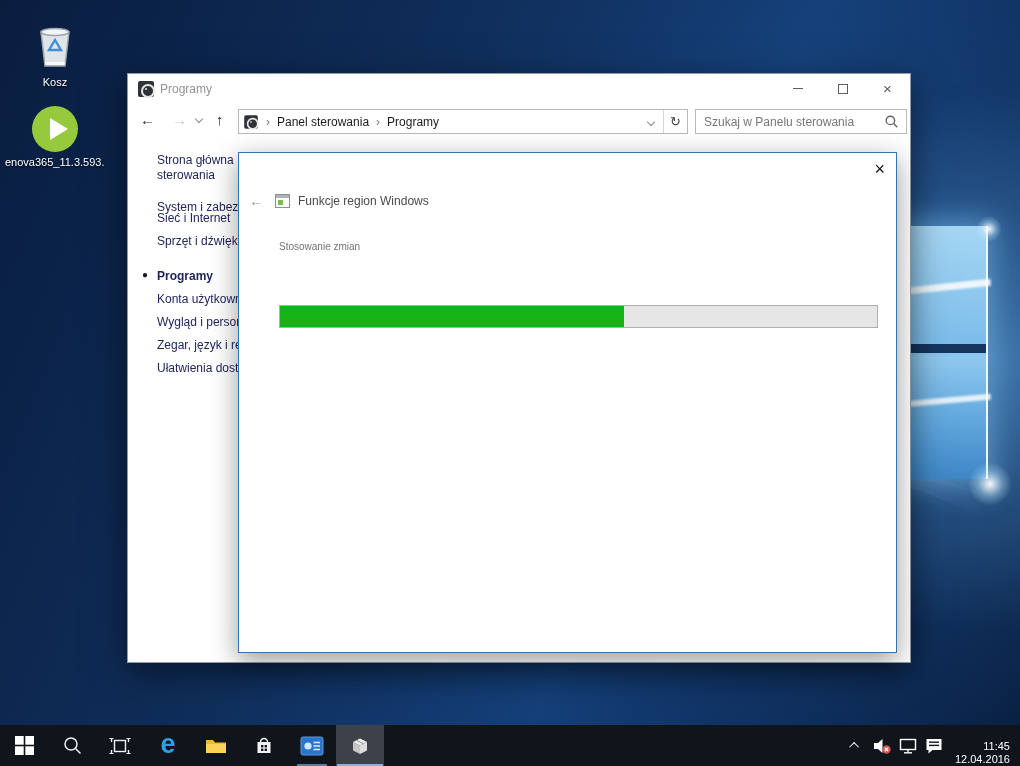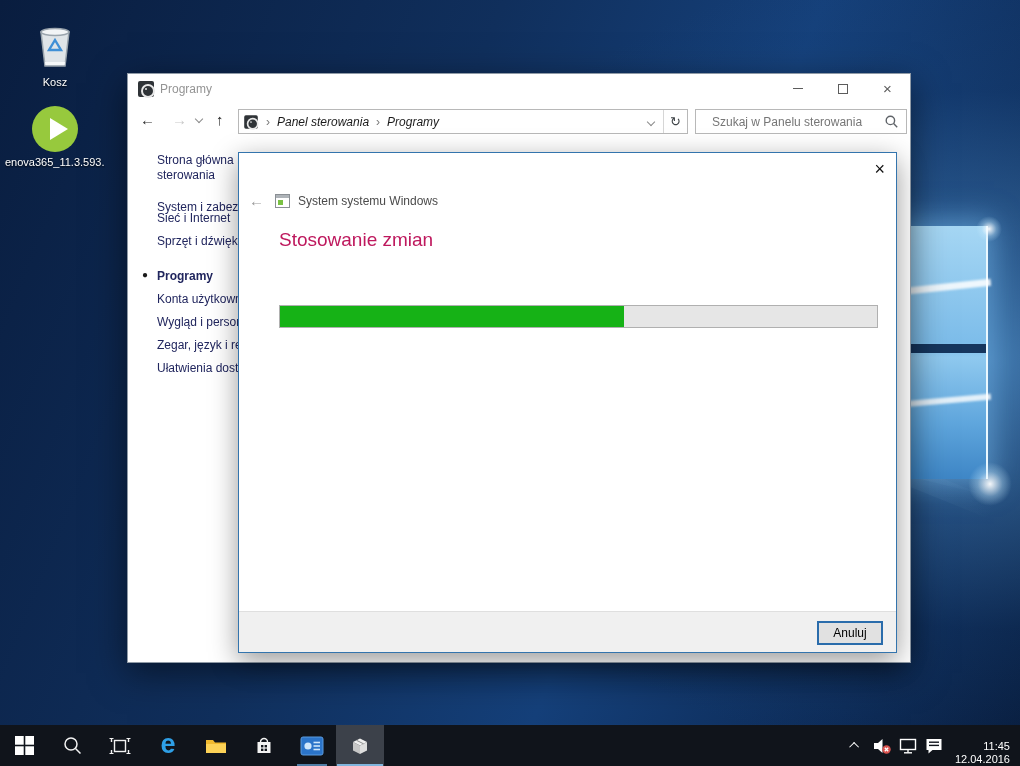--- a/index.html
+++ b/index.html
@@ -52,46 +52,46 @@
   .navbar { position:relative; height:36px; background:#fff; }
   .nav-glyph { position:absolute; top:7px; font-size:15px; }
   .nv-back { left:12px; color:#2b2b2b; }
   .nv-fwd { left:44px; color:#c9c9c9; }
   .nv-up { left:88px; color:#2b2b2b; }
   .chev-down { display:inline-block; width:6px; height:6px; border-right:1.4px solid #8a8a8a; border-bottom:1.4px solid #8a8a8a; transform:rotate(45deg); }
   .nv-chev { position:absolute; left:68px; top:12px; }
   .addr { position:absolute; left:110px; top:5px; width:450px; height:25px; border:1px solid #b8b8b8; background:#fff; display:flex; align-items:center; }
   .addr .ai { margin-left:4px; transform:scale(.85); }
   .crumb-sep { color:#7a7a7a; font-size:12px; margin:0 7px; }
-  .crumb { font-size:12px; color:#1b1b1b; white-space:nowrap;font-style:italic; }
+  .crumb { font-size:12px; color:#1b1b1b; white-space:nowrap; }
   .addr-right { margin-left:auto; display:flex; align-items:stretch; height:100%; }
   .addr-dd { width:24px; display:flex; align-items:center; justify-content:center; }
   .addr-rf { width:24px; border-left:1px solid #d6d6d6; display:flex; align-items:center; justify-content:center; font-size:13px; color:#3f4448; }
-  .search { position:absolute; left:567px; top:5px; width:212px; height:25px; border:1px solid #b8b8b8; background:#fff; display:flex; align-items:center;padding-left:8px; }
+  .search { position:absolute; left:567px; top:5px; width:212px; height:25px; border:1px solid #b8b8b8; background:#fff; display:flex; align-items:center; }
   .search input { flex:1; border:0; outline:none; font-size:12px; color:#333; padding:0 6px 0 8px; font-family:"Liberation Sans",sans-serif; background:transparent; }
   .search input::placeholder { color:#767676; }
   .mag { margin-right:8px; }
 
   .sidebar { position:absolute; left:29px; top:72px; width:210px; font-size:12px; color:#21265e; }
   .sb-item { position:absolute; white-space:nowrap; cursor:pointer; }
   .sb-0 { top:7px; width:126px; white-space:normal; line-height:15px; }
   .sb-1 { top:54px; } .sb-2 { top:65px; } .sb-3 { top:88px; } .sb-4 { top:123px; font-weight:bold; }
   .sb-5 { top:146px; } .sb-6 { top:169px; } .sb-7 { top:192px; } .sb-8 { top:215px; }
   .sb-bullet { position:absolute; left:-15px; top:0px; font-size:10px; color:#1a1a1a; }
 
   
   .dialog { position:absolute; left:238px; top:152px; width:659px; height:501px; background:#fff; border:1px solid #3374ad; box-shadow:0 8px 26px rgba(0,0,0,.4); z-index:5; }
   .dlg-close { position:absolute; right:11px; top:7px; font-size:18px; color:#111; line-height:1; cursor:pointer; }
   .dlg-head { position:absolute; left:10px; top:39px; display:flex; align-items:center; }
   .dlg-back { color:#9a9a9a; font-size:15px; margin-right:11px; }
   .feat-ico { width:15px; height:14px; border:1px solid #8a8f94; background:#fff; position:relative; margin-right:8px; }
   .feat-ico::before { content:""; position:absolute; left:0; top:0; width:100%; height:3px; background:#aeb3b8; }
   .feat-ico::after { content:""; position:absolute; left:2px; bottom:2px; width:5px; height:5px; background:#7ac143; }
   .dlg-head-text { font-size:12px; color:#4a4a4a; }
-  .dlg-heading { position:absolute; left:40px; top:76px; font-size:19px; color:#be185d; }
+  .dlg-heading { position:absolute; left:40px; top:88px; font-size:10px; color:#737373; }
   .prog-track { position:absolute; left:40px; top:152px; width:599px; height:23px; background:#e6e6e6; border:1px solid #b0b0b0; }
   .prog-fill { height:100%; background:#16b216; }
   .dlg-footer { position:absolute; left:0; bottom:0; width:100%; height:41px; background:#f0f0f0; border-top:1px solid #dfdfdf; }
   .btn-cancel { position:absolute; right:13px; top:9px; width:66px; height:24px; background:#e1e1e1; border:2px solid #2a6cab; font-size:12px; color:#000; font-family:"Liberation Sans",sans-serif; cursor:pointer; }
 
   
   .taskbar { position:absolute; left:0; bottom:0; width:1020px; height:41px; background:#10141b; z-index:10; display:flex; align-items:stretch; }
   .tb-cell { width:48px; display:flex; align-items:center; justify-content:center; position:relative; cursor:pointer; }
   .tb-cell.active { background:#3c414a; }
   .tb-underline { position:absolute; bottom:0; height:2px; background:#4f7ea6; width:30px; left:9px; }
@@ -194,28 +194,25 @@
       <div class="sb-item sb-7">Zegar, język i region</div>
       <div class="sb-item sb-8">Ułatwienia dostępu</div>
     </div>
   </div>
 
   <div class="dialog">
     <span class="dlg-close">×</span>
     <div class="dlg-head">
       <span class="dlg-back">←</span>
       <span class="feat-ico"></span>
-      <span class="dlg-head-text">System systemu Windows</span>
+      <span class="dlg-head-text">Funkcje region Windows</span>
     </div>
     <div class="dlg-heading">Stosowanie zmian</div>
     <div class="prog-track">
       <div class="prog-fill" style="width: 57.6%; background: rgb(22, 178, 22);"></div>
-    </div>
-    <div class="dlg-footer">
-      <button class="btn-cancel">Anuluj</button>
     </div>
   </div>
 
   <div class="taskbar">
     <div class="tb-cell">
       <svg width="19" height="19" viewBox="0 0 19 19">
         <rect x="0" y="0" width="8.7" height="8.7" fill="#fff"></rect>
           <rect x="10.3" y="0" width="8.7" height="8.7" fill="#fff"></rect>
         <rect x="0" y="10.3" width="8.7" height="8.7" fill="#fff"></rect>
           <rect x="10.3" y="10.3" width="8.7" height="8.7" fill="#fff"></rect>

